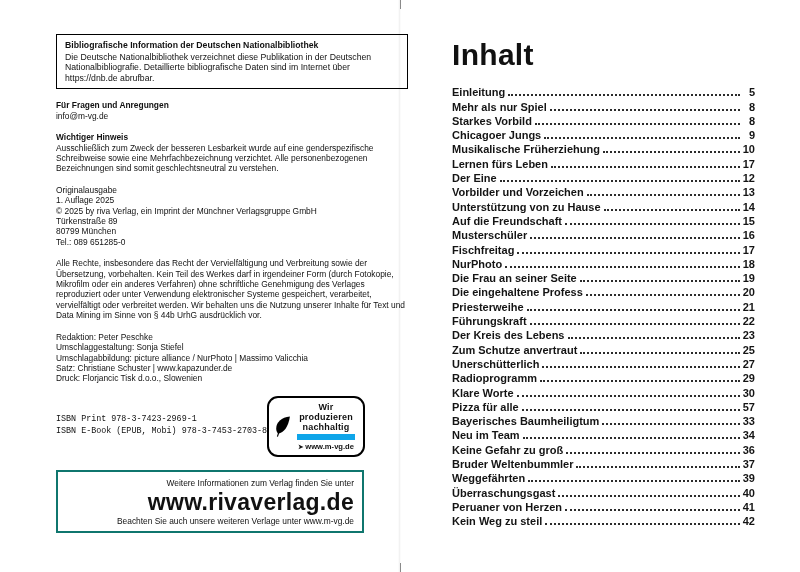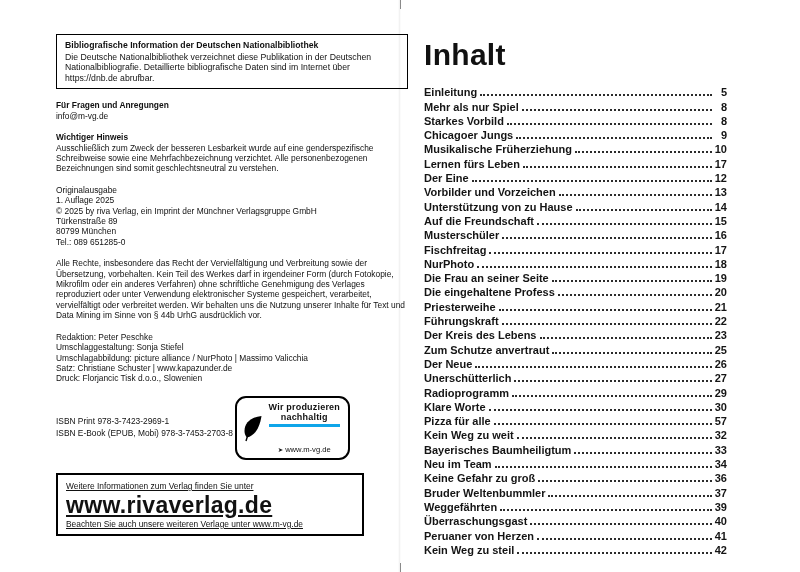--- a/index.html
+++ b/index.html
@@ -15,35 +15,35 @@
 
   
   .page-left{position:absolute;left:56px;top:34px;width:352px;font-size:8.4px;line-height:10.4px;}
   .b-title{font-weight:bold;}
   .bib-box{border:1px solid #000;padding:5px 8px;font-size:8.7px;line-height:10.6px;}
   .bib-box .b-title{margin-bottom:1px;}
   .blk{margin-top:11px;}
   .txt-line{white-space:nowrap;}
   .isbn-row{margin-top:12px;display:flex;align-items:center;}
   .isbn-lines{flex:1;}
-  .isbn-lines .txt-line{margin-bottom:2px;}
+  .isbn-lines .txt-line{margin-bottom:2px;font-family:Liberation Mono, monospace;}
 
   .eco-badge{border:2px solid #000;border-radius:11px;padding:4px 8px 3px 6px;
     display:flex;align-items:center;gap:6px;width:max-content;margin-right:58px;background:#fff;}
   .eco-text{text-align:center;}
   .eco-bold{font-size:9px;font-weight:bold;line-height:10px;letter-spacing:.2px;}
-  .eco-url{font-size:7.6px;font-weight:normal;margin-top:2px;border-top:3px solid #0ea5e9;padding-top:18px;}
+  .eco-url{font-size:7.6px;font-weight:bold;margin-top:2px;border-top:6px solid #0ea5e9;padding-top:2px;}
   .eco-url::before{content:"➤ ";font-size:6.5px;}
 
-  .promo-box{margin-top:13px;border:2px solid #000000;width:288px;padding:6px 8px 5px;text-align:left;text-decoration:underline;}
+  .promo-box{margin-top:13px;border:2px solid #0f766e;width:288px;padding:6px 8px 5px;text-align:right;}
   .promo-intro,.promo-note{font-size:8.4px;}
   .promo-url{font-size:23px;font-weight:bold;line-height:27px;letter-spacing:.3px;}
 
   
-  .page-right{position:absolute;left:424px;top:38px;width:303px;}
+  .page-right{position:absolute;left:452px;top:38px;width:303px;}
   .inhalt{font-size:30px;font-weight:bold;line-height:34px;margin:0 0 12px 0;letter-spacing:.3px;}
   .toc-row{display:flex;align-items:flex-end;height:14.3px;font-size:11px;font-weight:bold;color:#141414;}
   .toc-label{white-space:nowrap;text-align:center;}
   .toc-dots{flex:1;border-bottom:2px dotted #2b2b2b;margin:0 2px 2px 3px;}
   .toc-page{min-width:13px;text-align:right;}
 </style>
 </head>
 <body>
 
 <div class="sheet">
@@ -207,48 +207,38 @@
           <span class="toc-label">Der Kreis des Lebens</span>
           <span class="toc-dots"></span>
           <span class="toc-page">23</span>
         </div>
         <div class="toc-row">
           <span class="toc-label">Zum Schutze anvertraut</span>
           <span class="toc-dots"></span>
           <span class="toc-page">25</span>
         </div>
         <div class="toc-row">
-          <span class="toc-label">Der Neue</span>
-          <span class="toc-dots"></span>
-          <span class="toc-page">26</span>
-        </div>
-        <div class="toc-row">
           <span class="toc-label">Unerschütterlich</span>
           <span class="toc-dots"></span>
           <span class="toc-page">27</span>
         </div>
         <div class="toc-row">
           <span class="toc-label">Radioprogramm</span>
           <span class="toc-dots"></span>
           <span class="toc-page">29</span>
         </div>
         <div class="toc-row">
           <span class="toc-label">Klare Worte</span>
           <span class="toc-dots"></span>
           <span class="toc-page">30</span>
         </div>
         <div class="toc-row">
           <span class="toc-label">Pizza für alle</span>
           <span class="toc-dots"></span>
           <span class="toc-page">57</span>
-        </div>
-        <div class="toc-row">
-          <span class="toc-label">Kein Weg zu weit</span>
-          <span class="toc-dots"></span>
-          <span class="toc-page">32</span>
         </div>
         <div class="toc-row">
           <span class="toc-label">Bayerisches Baumheiligtum</span>
           <span class="toc-dots"></span>
           <span class="toc-page">33</span>
         </div>
         <div class="toc-row">
           <span class="toc-label">Neu im Team</span>
           <span class="toc-dots"></span>
           <span class="toc-page">34</span>

